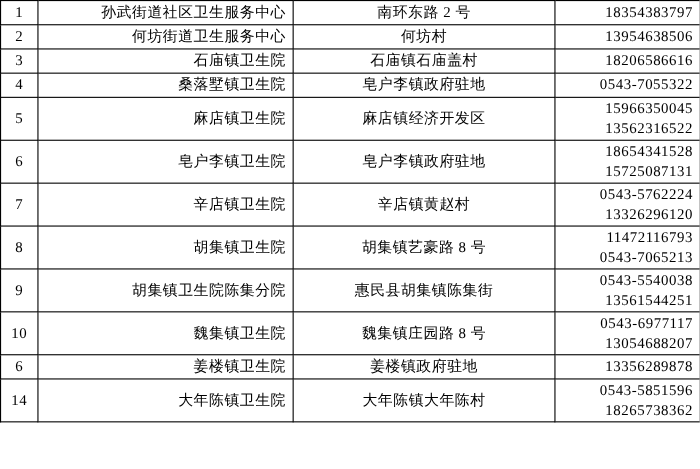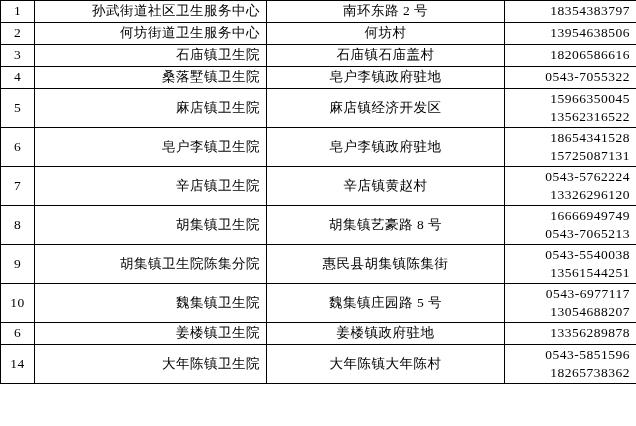--- a/index.html
+++ b/index.html
@@ -136,37 +136,37 @@
           <td class="phone">
             <span class="phone-line">0543-5762224</span>
             <span class="phone-line">13326296120</span>
           </td>
         </tr>
         <tr class="double">
           <td class="idx">8</td>
           <td class="name">胡集镇卫生院</td>
           <td class="addr">胡集镇艺豪路 8 号</td>
           <td class="phone">
-            <span class="phone-line">16666949749</span>
+            <span class="phone-line">11472116793</span>
             <span class="phone-line">0543-7065213</span>
           </td>
         </tr>
         <tr class="double">
           <td class="idx">9</td>
           <td class="name">胡集镇卫生院陈集分院</td>
           <td class="addr">惠民县胡集镇陈集街</td>
           <td class="phone">
             <span class="phone-line">0543-5540038</span>
             <span class="phone-line">13561544251</span>
           </td>
         </tr>
         <tr class="double">
           <td class="idx">10</td>
           <td class="name">魏集镇卫生院</td>
-          <td class="addr">魏集镇庄园路 5 号</td>
+          <td class="addr">魏集镇庄园路 8 号</td>
           <td class="phone">
             <span class="phone-line">0543-6977117</span>
             <span class="phone-line">13054688207</span>
           </td>
         </tr>
         <tr class="single">
           <td class="idx">6</td>
           <td class="name">姜楼镇卫生院</td>
           <td class="addr">姜楼镇政府驻地</td>
           <td class="phone">

